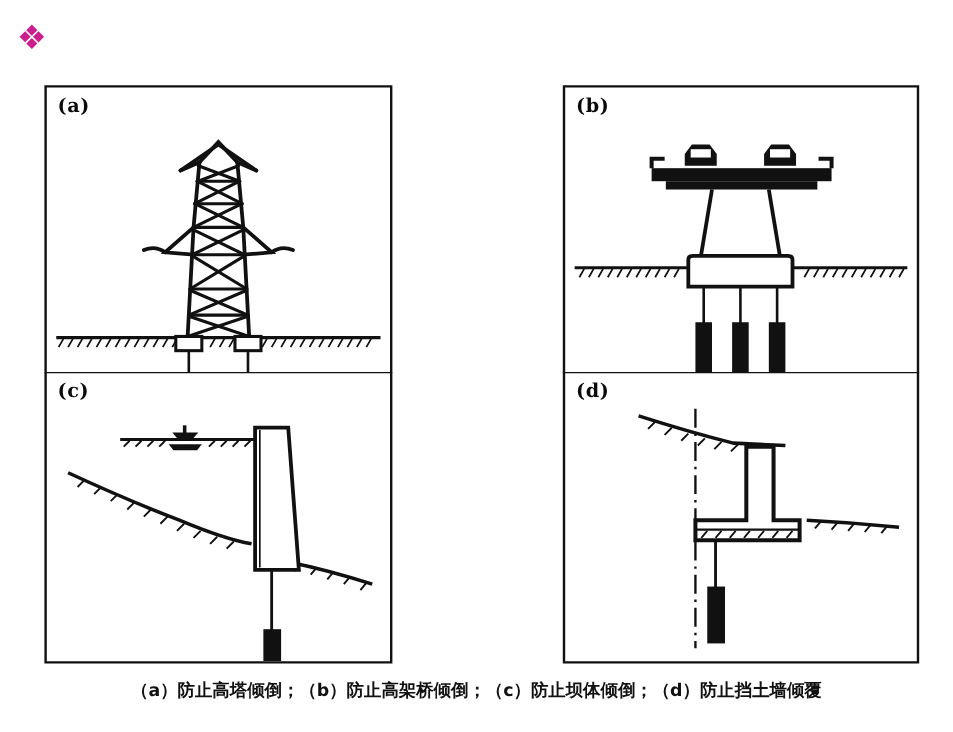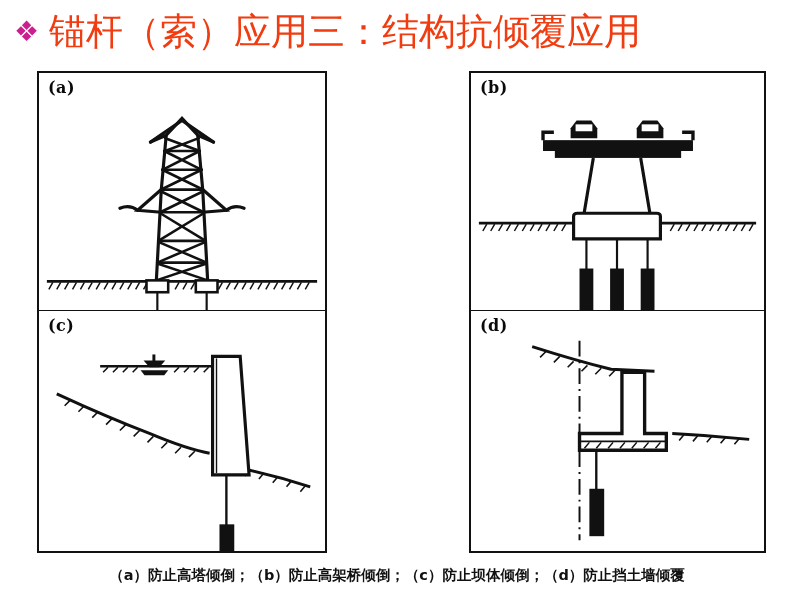--- a/index.html
+++ b/index.html
@@ -97,21 +97,20 @@
     color: #111;
     letter-spacing: 0px;
     white-space: nowrap;
   }
 </style>
 </head>
 <body>
 
 <div id="slide-title">
   <span id="title-bullet">❖</span>
-  <span id="title-text">锚杆（索）应用三：结构抗倾覆应用</span>
 </div>
 
 <div id="figure-area">
 
   <div class="panel" id="panel-a">
     <span class="panel-label">(a)</span>
     <svg class="panel-svg" viewBox="0 0 290 240" preserveAspectRatio="none">
       <g fill="none" stroke="#111" stroke-width="3.2" stroke-linecap="round">
 
         <path d="M129 63 L145 46 L161 63"></path>

